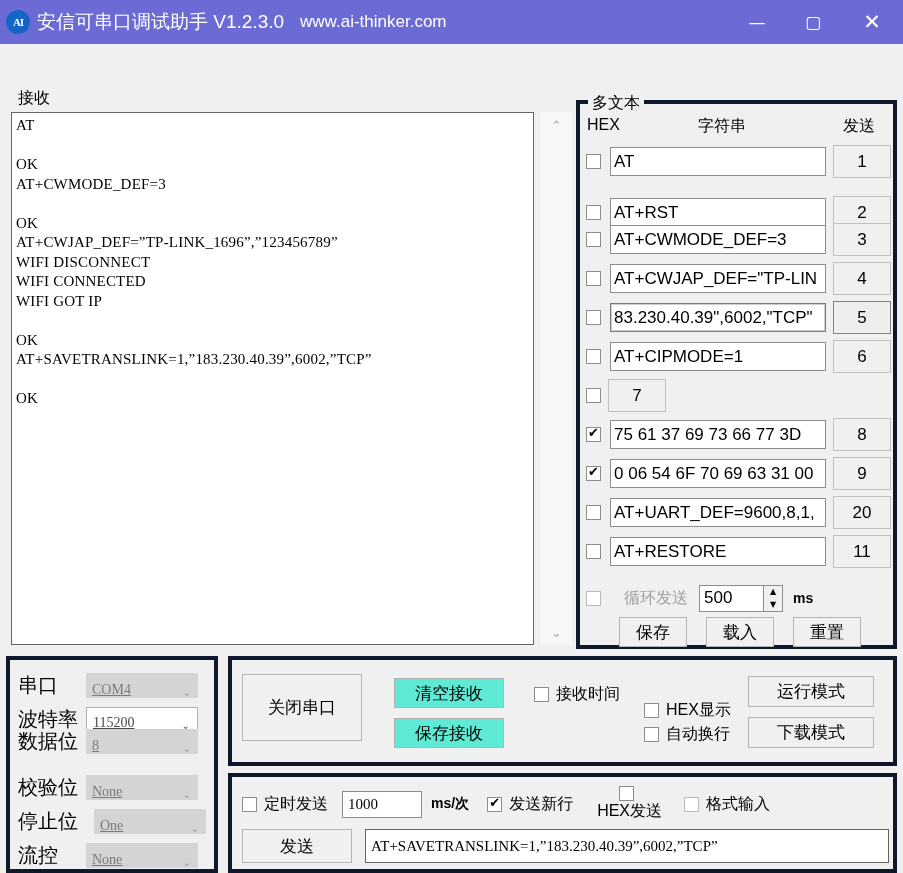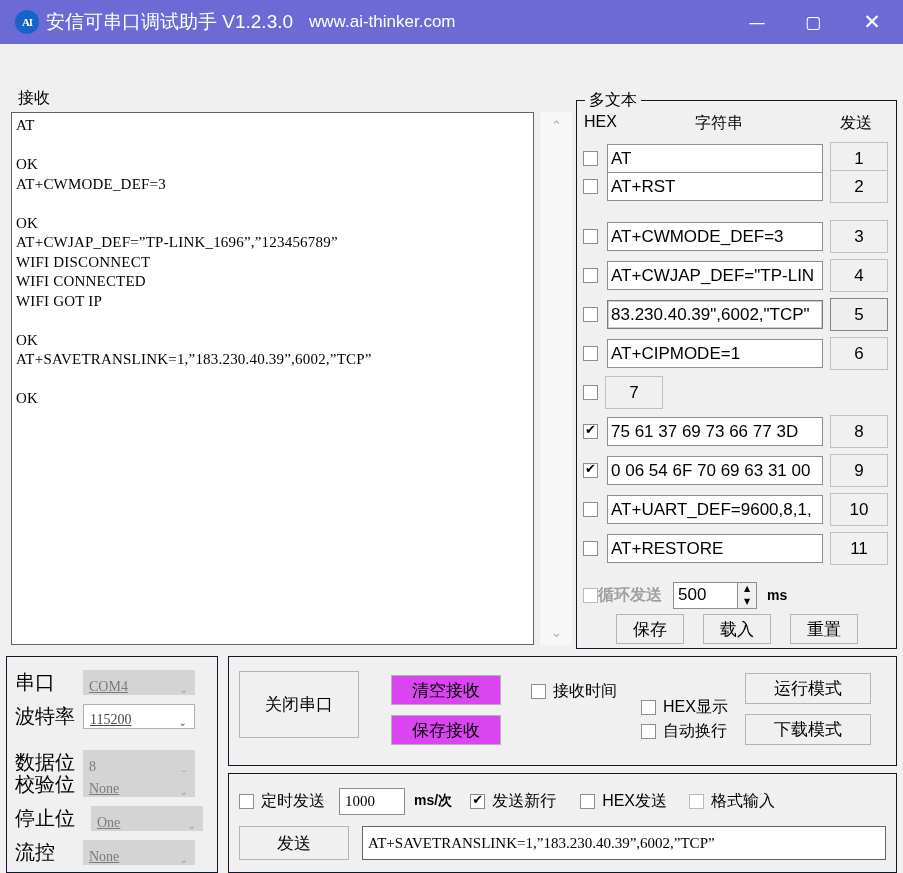--- a/index.html
+++ b/index.html
@@ -14,21 +14,21 @@
   
   .titlebar {
     height: 44px; width: 903px;
     background: #6c6bd6;
     display: flex; align-items: center;
     position: relative;
   }
   .app-icon {
     width: 24px; height: 24px; border-radius: 50%;
     background: #1565c8;
-    margin-left: 15px; margin-right: 7px;
+    margin-left: 6px; margin-right: 7px;
     display: flex; align-items: center; justify-content: center;
     flex: 0 0 auto;
   }
   .app-icon span {
     color: #fff; font-size: 11px; font-weight: bold;
     font-family: "Liberation Serif", serif; letter-spacing: -1px;
   }
   .title-text {
     color: #ffffff; font-size: 19px;
     white-space: nowrap; letter-spacing: 0px;
@@ -48,21 +48,21 @@
     font-family: "DejaVu Sans", sans-serif;
   }
   .win-btn.close { font-size: 21px; width: 62px; }
 
   
   .wrap { position: relative; width: 903px; height: 829px; background: #f0f0f0; }
 
   
   .groupbox {
     position: absolute;
-    border: 1px solid #0f172a;
+    border: 4px solid #0f172a;
   }
   .group-legend {
     position: absolute; top: -11px; left: 8px;
     background: #f0f0f0; padding: 0 4px;
     font-size: 16px; color: #000;
   }
 
   
   #recv-group { left: 6px; top: 56px; width: 567px; height: 549px; border: none; }
   #recv-legend { top: -12px; left: 8px; }
@@ -131,21 +131,21 @@
     display: flex; align-items: center; justify-content: center;
     font-size: 17px; color: #000;
   }
   .mt-btn.sel { border: 1px solid #848484; background: #eeeeee; }
 
   
   .cycle-row {
     position: absolute; left: 6px; top: 478px; width: 308px; height: 32px;
     display: flex; align-items: center;
   }
-  .cycle-lbl { margin-left: 0; font-size: 16px; color: #a0a0a0; font-weight: bold; }
+  .cycle-lbl { margin-left: 23px; font-size: 16px; color: #a0a0a0; }
   .cycle-val {
     margin-left: 11px; width: 65px; height: 27px;
     background: #fff; border: 1px solid #8d8d8d;
     display: flex; align-items: center; padding-left: 4px;
     font-size: 17px; color: #000;
   }
   .spin {
     width: 19px; height: 27px; border: 1px solid #8d8d8d; border-left: none;
     background: #f0f0f0; display: flex; flex-direction: column;
   }
@@ -196,21 +196,21 @@
   #ctl-group { left: 228px; top: 612px; width: 669px; height: 110px; }
   .close-port-btn {
     position: absolute; left: 10px; top: 14px;
     width: 120px; height: 67px;
     background: #f0f0f0; border: 1px solid #b4b4b4;
     display: flex; align-items: center; justify-content: center;
     font-size: 17px; color: #000;
   }
   .sm-btn {
     position: absolute; width: 110px; height: 30px;
-    background: #d946ef; border: 1px solid #b4b4b4;
+    background: #5eead4; border: 1px solid #b4b4b4;
     display: flex; align-items: center; justify-content: center;
     font-size: 17px; color: #000;
   }
   .chk-item {
     position: absolute; display: flex; align-items: center;
     font-size: 16px; color: #000;
   }
   .chk-item .cb { margin-right: 7px; }
   .mode-btn {
     position: absolute; width: 126px; height: 31px;
@@ -221,21 +221,21 @@
 
   
   #send-group { left: 228px; top: 729px; width: 669px; height: 100px; }
   .send-opts {
     position: absolute; left: 10px; top: 12px;
     display: flex; align-items: center; height: 30px;
   }
   .opt { display: flex; align-items: center; font-size: 16px; color: #000; }
   .opt .cb { margin-right: 7px; }
   .interval-box {
-    width: 66px; height: 27px; background: #fff;
+    width: 80px; height: 27px; background: #fff;
     border: 1px solid #8d8d8d; margin-left: 14px;
     display: flex; align-items: center; padding-left: 5px;
     font-size: 15px; color: #000;
     font-family: "Liberation Serif", serif;
   }
   .mscnt { margin-left: 9px; font-size: 14px; font-weight: bold; color: #000; }
   .send-btn {
     position: absolute; left: 10px; top: 52px;
     width: 110px; height: 34px;
     background: #f0f0f0; border: 1px solid #b4b4b4;
@@ -301,21 +301,21 @@
       <span class="mt-hex">HEX</span>
       <span class="mt-str">字符串</span>
       <span class="mt-send">发送</span>
     </div>
     <div id="mt-rows">
         <div class="mt-row" style="top: 38px;">
           <div class="cb"></div>
           <div class="mt-input">AT</div>
           <div class="mt-btn">1</div>
         </div>
-        <div class="mt-row" style="top: 66px; text-align: center;">
+        <div class="mt-row" style="top: 89px; text-align: center;">
           <div class="cb"></div>
           <div class="mt-input">AT+RST</div>
           <div class="mt-btn">2</div>
         </div>
         <div class="mt-row" style="top: 116px;">
           <div class="cb"></div>
           <div class="mt-input">AT+CWMODE_DEF=3</div>
           <div class="mt-btn">3</div>
         </div>
         <div class="mt-row" style="top: 155px;">
@@ -343,21 +343,21 @@
           <div class="mt-btn">8</div>
         </div>
         <div class="mt-row" style="top: 350px;">
           <div class="cb checked"></div>
           <div class="mt-input">0 06 54 6F 70 69 63 31 00</div>
           <div class="mt-btn">9</div>
         </div>
         <div class="mt-row" style="top: 389px;">
           <div class="cb"></div>
           <div class="mt-input">AT+UART_DEF=9600,8,1,</div>
-          <div class="mt-btn">10</div>
+          <div class="mt-btn">20</div>
         </div>
         <div class="mt-row" style="top: 428px;">
           <div class="cb"></div>
           <div class="mt-input">AT+RESTORE</div>
           <div class="mt-btn">11</div>
         </div>
       </div>
 
     <div class="cycle-row">
       <div class="cb dim"></div>
@@ -386,21 +386,21 @@
             <span class="arw">⌄</span>
           </div>
         </div>
         <div class="cfg-row" style="top: 44px;">
           <div class="cfg-lbl">波特率</div>
           <div class="cfg-sel active">
             <span>115200</span>
             <span class="arw">⌄</span>
           </div>
         </div>
-        <div class="cfg-row" style="top: 90px;">
+        <div class="cfg-row" style="top: 66px;">
           <div class="cfg-lbl">数据位</div>
           <div class="cfg-sel">
             <span>8</span>
             <span class="arw">⌄</span>
           </div>
         </div>
         <div class="cfg-row" style="top: 112px;">
           <div class="cfg-lbl">校验位</div>
           <div class="cfg-sel">
             <span>None</span>
@@ -452,21 +452,21 @@
       <div class="opt">
         <div class="cb"></div>
         <span>定时发送</span>
       </div>
       <div class="interval-box">1000</div>
       <span class="mscnt">ms/次</span>
       <div class="opt" style="margin-left:18px;">
         <div class="cb checked"></div>
         <span>发送新行</span>
       </div>
-      <div class="opt" style="margin-left:24px;">
+      <div class="opt" style="margin-left:24px;flex-direction:column;">
         <div class="cb"></div>
         <span>HEX发送</span>
       </div>
       <div class="opt" style="margin-left:22px;">
         <div class="cb dim"></div>
         <span>格式输入</span>
       </div>
     </div>
     <div class="send-btn">发送</div>
     <div class="send-input">AT+SAVETRANSLINK=1,”183.230.40.39”,6002,”TCP”</div>

